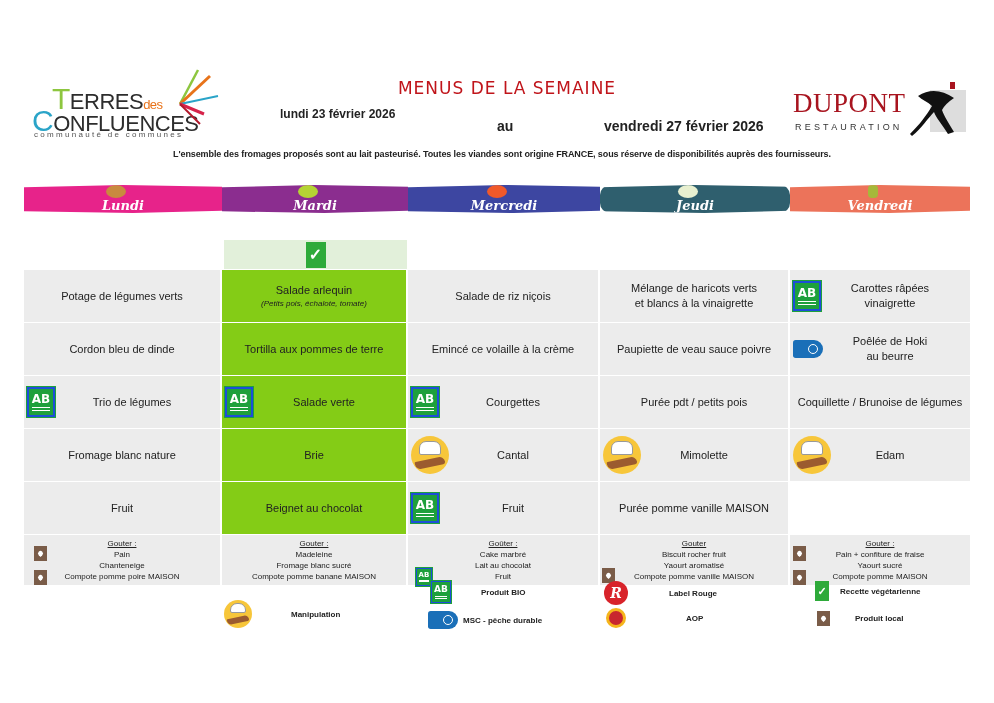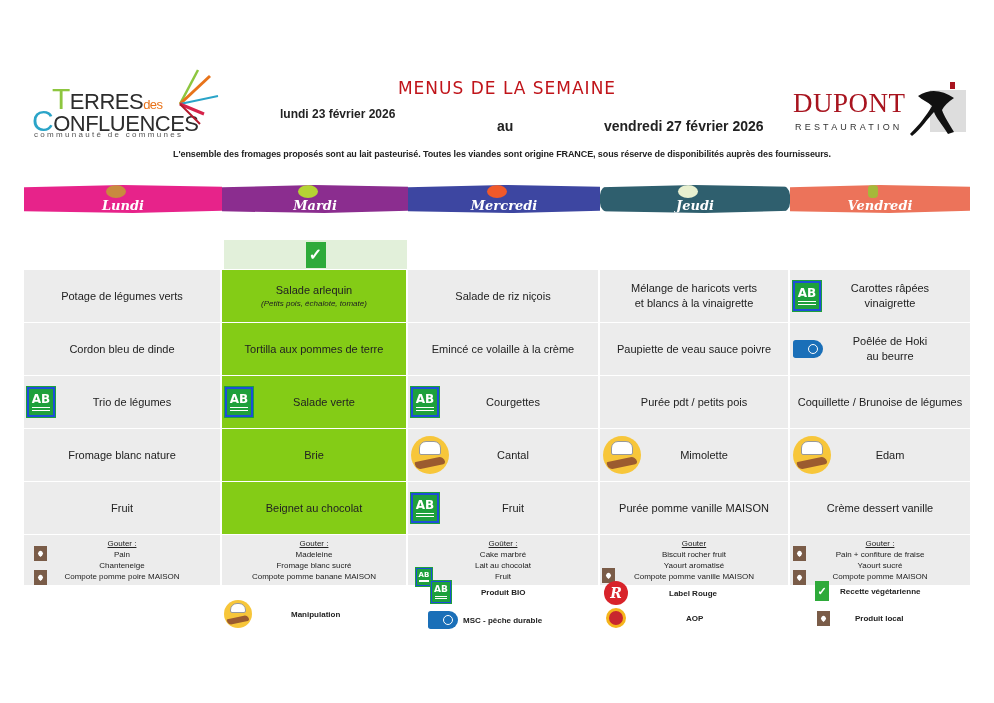--- a/index.html
+++ b/index.html
@@ -270,23 +270,20 @@
     <div class="cell c2 with-icon">
       <span class="ico ab">
           <span>AB</span>
           <span class="lines"></span>
         </span>
       <span class="txt">Fruit</span>
     </div>
     <div class="cell c3">
         <span>Purée pomme vanille MAISON</span>
       </div>
-    <div class="cell c4">
-        <span>Crème dessert vanille</span>
-      </div>
   </div>
 
   <div class="row gouter">
     <div class="cell c0" style="background:#ececec">
       <span class="pin pin-top"></span>
       <span class="pin pin-bot"></span>
       <div>
           <span class="gt">Gouter :</span>
           <span class="gl">Pain</span>
           <span class="gl">Chanteneige</span>

